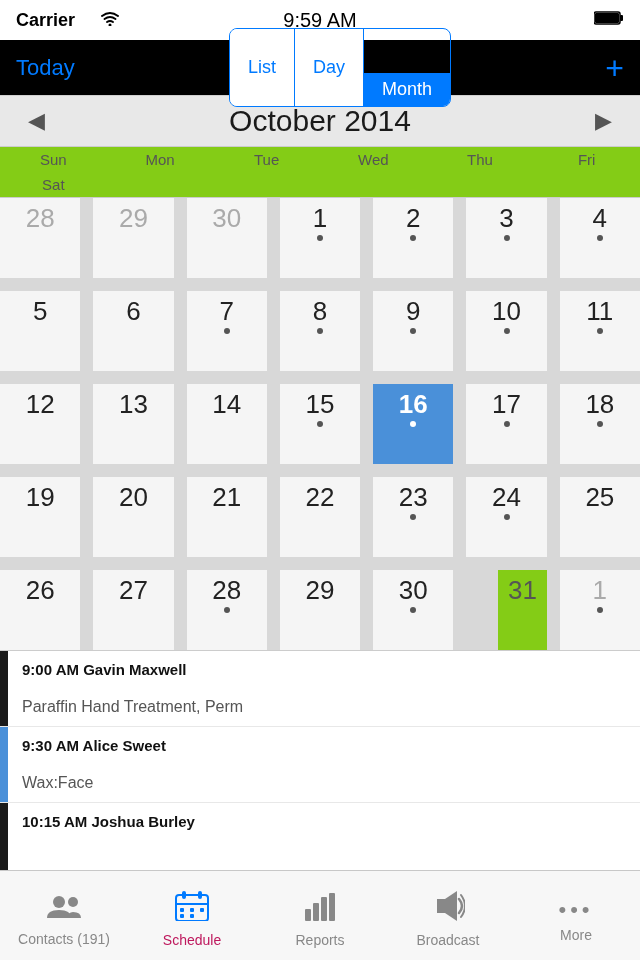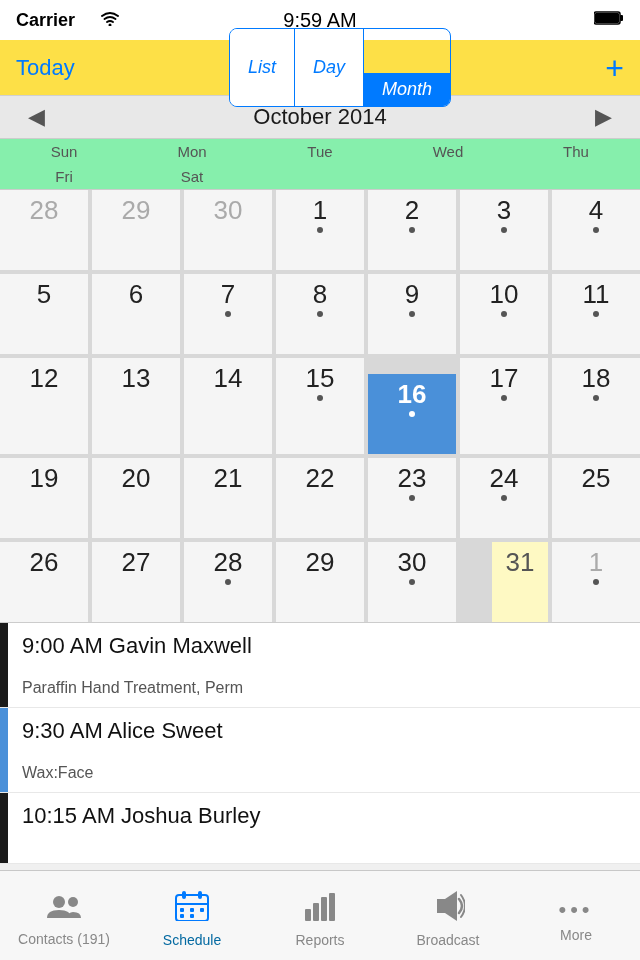--- a/index.html
+++ b/index.html
@@ -17,21 +17,21 @@
       font-size: 18px;
       font-weight: 600;
     }
     .status-left { display: flex; align-items: center; gap: 24px; }
     .status-time { font-size: 20px; font-weight: 500; position: absolute; left: 50%; transform: translateX(-50%); }
     .status-right { display: flex; align-items: center; gap: 6px; }
 
     
     .nav-bar {
       height: 56px;
-      background: #fde047;
+      background: #000000;
       border-bottom: 1px solid #d0d0d0;
       display: flex;
       align-items: center;
       justify-content: space-between;
       padding: 0 16px;
     }
     .nav-today {
       color: #007AFF;
       font-size: 22px;
       font-weight: 400;
@@ -46,21 +46,20 @@
       overflow: hidden;
     }
     .nav-segment-btn {
       padding: 6px 18px;
       font-size: 18px;
       color: #007AFF;
       background: #fff;
       border: none;
       cursor: pointer;
       border-right: 1.5px solid #007AFF;
-      font-style: italic;
     }
     .nav-segment-btn:last-child { border-right: none; }
     .nav-segment-btn.active {
       background: #007AFF;
       color: #fff;
       margin-top: 44px;
     }
     .nav-add {
       color: #007AFF;
       font-size: 32px;
@@ -73,70 +72,70 @@
     
     .cal-header {
       background: #e8e8e8;
       display: flex;
       align-items: center;
       justify-content: space-between;
       padding: 8px 20px;
       border-bottom: 1px solid #ccc;
     }
     .cal-month-title {
-      font-size: 22px;
+      font-size: 30px;
       font-weight: 300;
       color: #1a1a1a;
     }
     .cal-nav-btn {
       background: none;
       border: none;
       cursor: pointer;
       font-size: 22px;
       color: #555;
       padding: 0 8px;
     }
 
     
     .cal-day-headers {
       display: grid;
-      grid-template-columns: repeat(5, 1fr);
-      background: #86efac;
+      grid-template-columns: repeat(6, 1fr);
+      background: #84cc16;
       border-bottom: 1px solid #ccc;
     }
     .cal-day-header {
       text-align: center;
       padding: 4px 0;
       font-size: 15px;
       color: #555;
       font-weight: 400;
     }
 
     
     .cal-grid {
       display: grid;
       grid-template-columns: repeat(7, 1fr);
       background: #d8d8d8;
-      gap: 4px;
+      gap: 13px;
       border-bottom: 1px solid #ccc;
     }
     .cal-cell {
       background: #f5f5f5;
       text-align: center;
       padding: 6px 4px 8px 4px;
       min-height: 80px;
       position: relative;
       display: flex;
       flex-direction: column;
       align-items: center;
     }
     .cal-cell.other-month .cal-date { color: #aaa; }
-    .cal-cell.today-cell { background: #4a90d9; margin-top: 16px; }
+    .cal-cell.today-cell { background: #4a90d9; }
     .cal-cell.today-cell .cal-date { color: #fff; font-weight: 600; }
-    .cal-cell.dark-cell { background: #fef9c3; margin-left: 32px; }
+    .cal-cell.dark-cell { background: #84cc16; margin-left: 32px; }
     .cal-cell.dark-cell .cal-date { color: #555; }
     .cal-date {
       font-size: 26px;
       font-weight: 300;
       color: #222;
       line-height: 1.1;
     }
     .cal-dot {
       width: 6px;
       height: 6px;
@@ -159,22 +158,22 @@
     }
     .appt-bar {
       width: 8px;
       min-height: 70px;
     }
     .appt-content {
       padding: 10px 14px;
       flex: 1;
     }
     .appt-time-name {
-      font-size: 22px;
-      font-weight: 400;
+      font-size: 15px;
+      font-weight: 700;
       color: #111;
     }
     .appt-detail {
       font-size: 16px;
       color: #555;
       margin-top: 20px;
     }
     .appt-partial {
       min-height: 55px;
     }
@@ -195,21 +194,21 @@
       display: flex;
       flex-direction: column;
       align-items: center;
       justify-content: center;
       cursor: pointer;
       gap: 4px;
       padding-top: 8px;
     }
     .tab-icon { font-size: 28px; }
     .tab-label { font-size: 14px; color: #888; }
-    .tab-label.active { color: #0369a1; }
+    .tab-label.active { color: #be185d; }
     .tab-icon.active { color: #007AFF; }
   </style>
 </head>
 <body>
 
 <div class="status-bar">
   <div class="status-left">
     <span>Carrier</span>
     <span>
       <svg width="22" height="16" viewBox="0 0 22 16">

